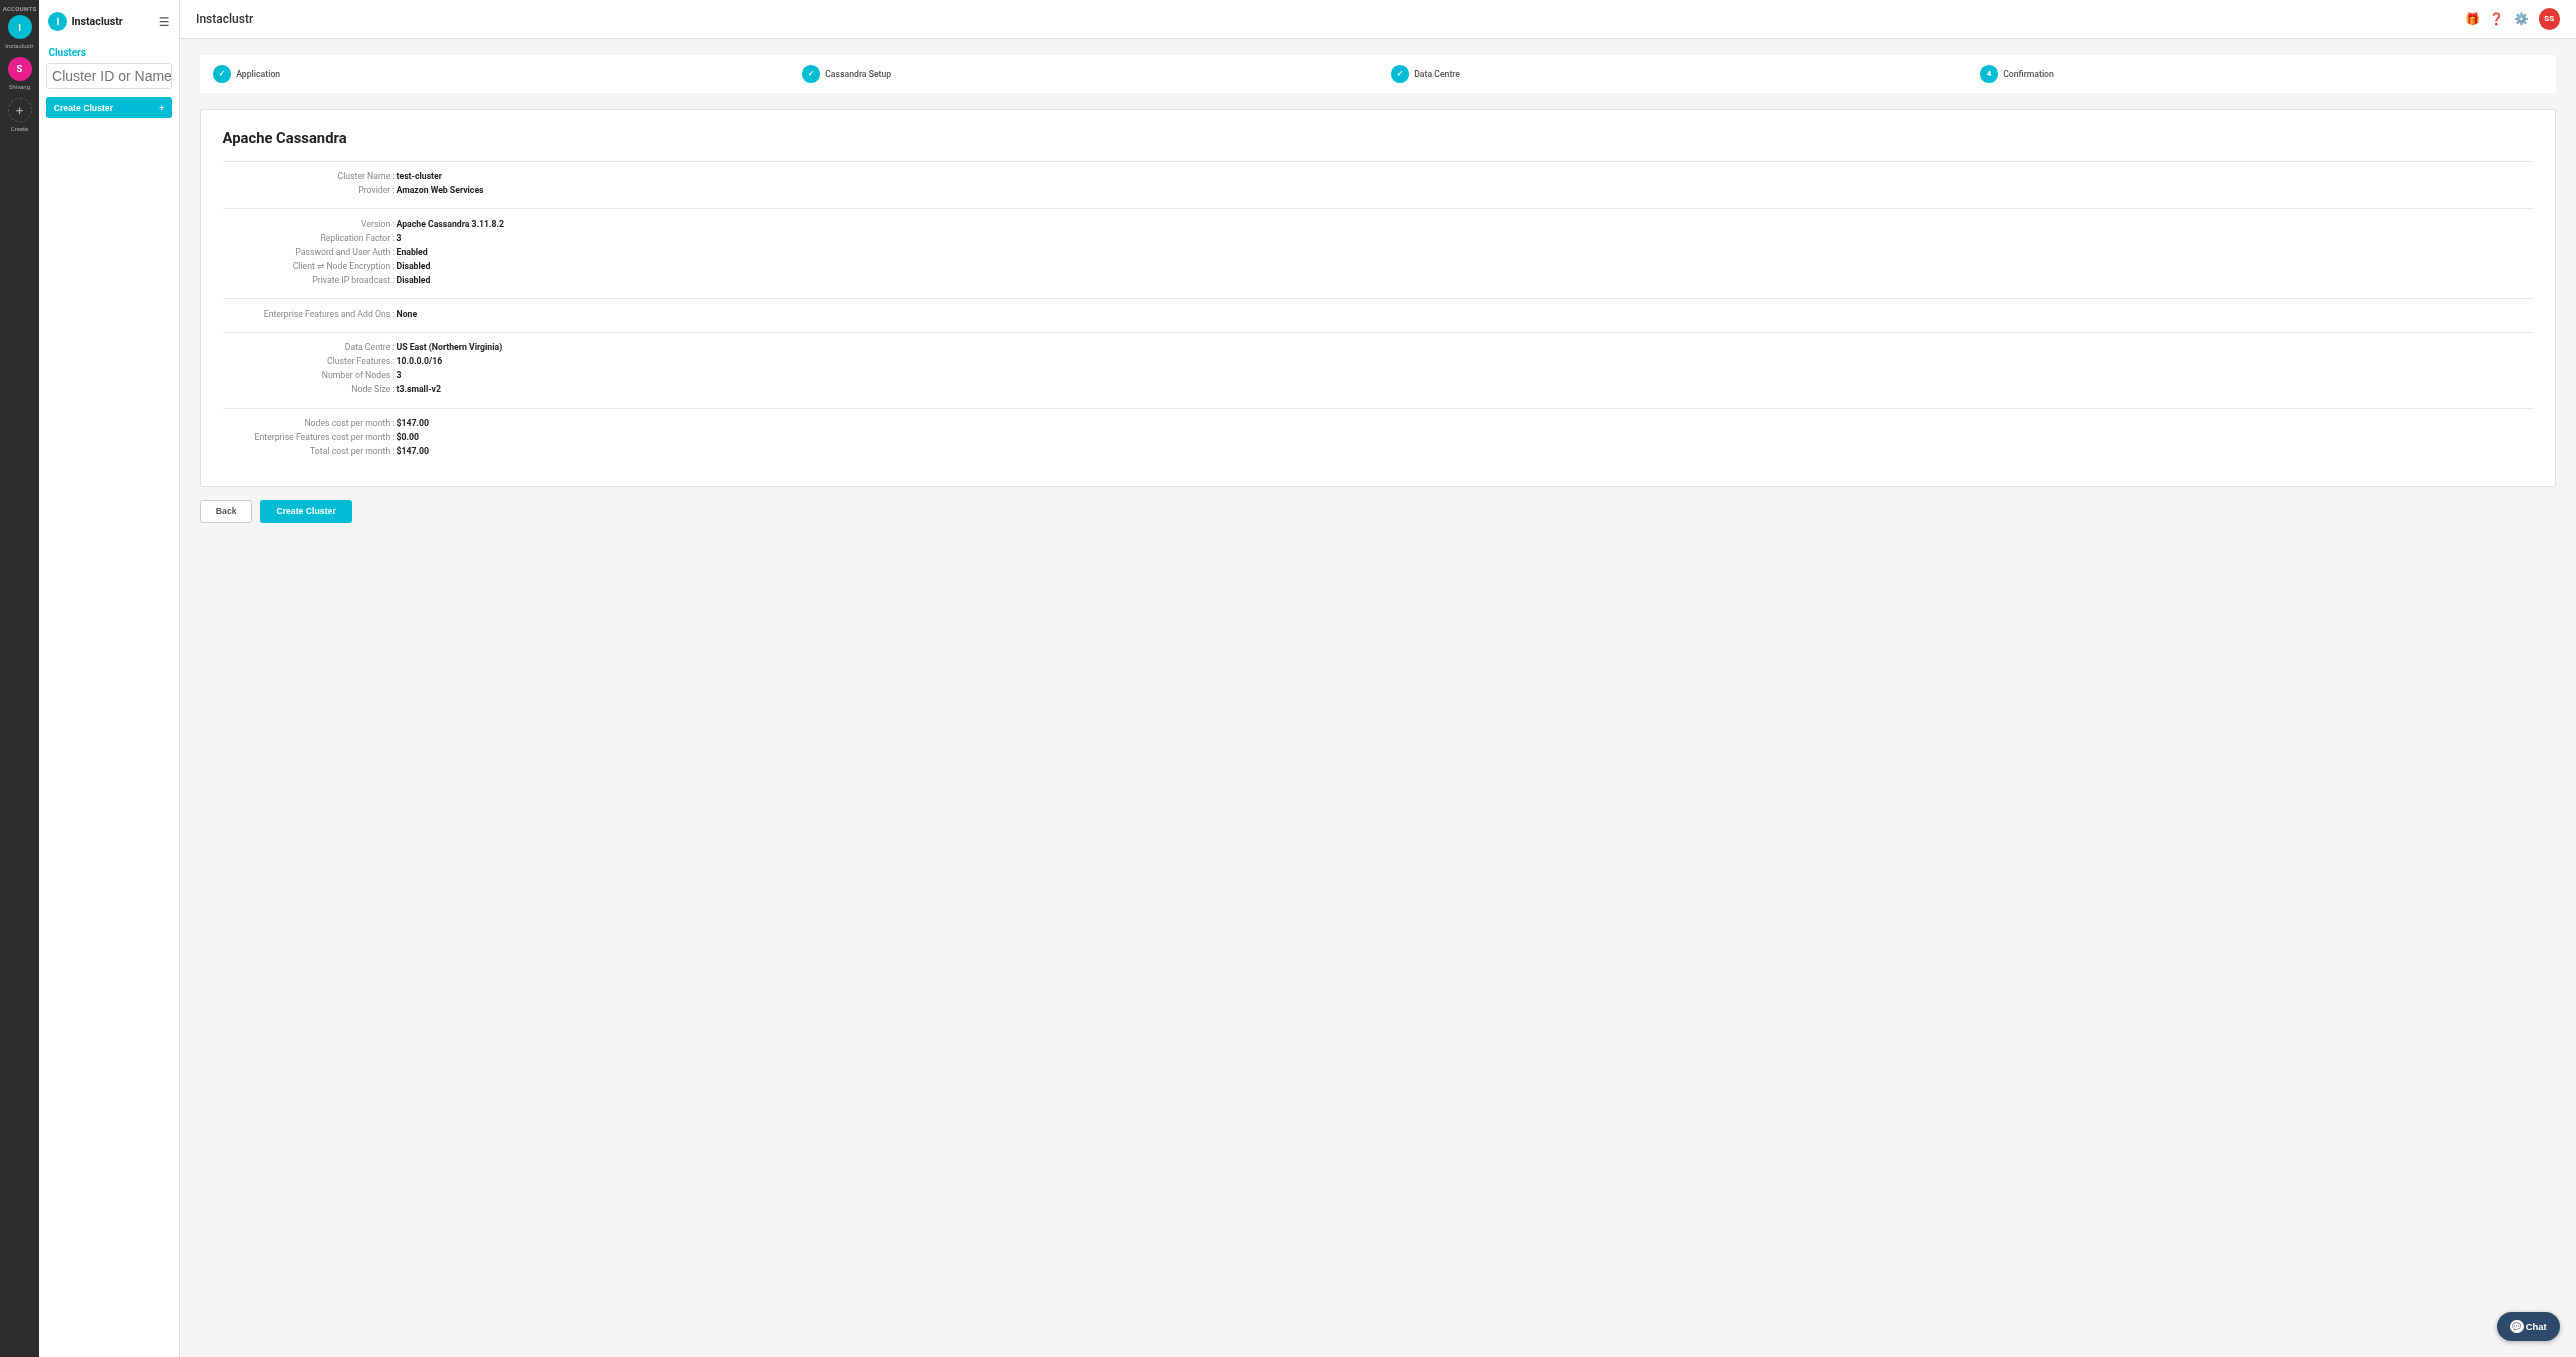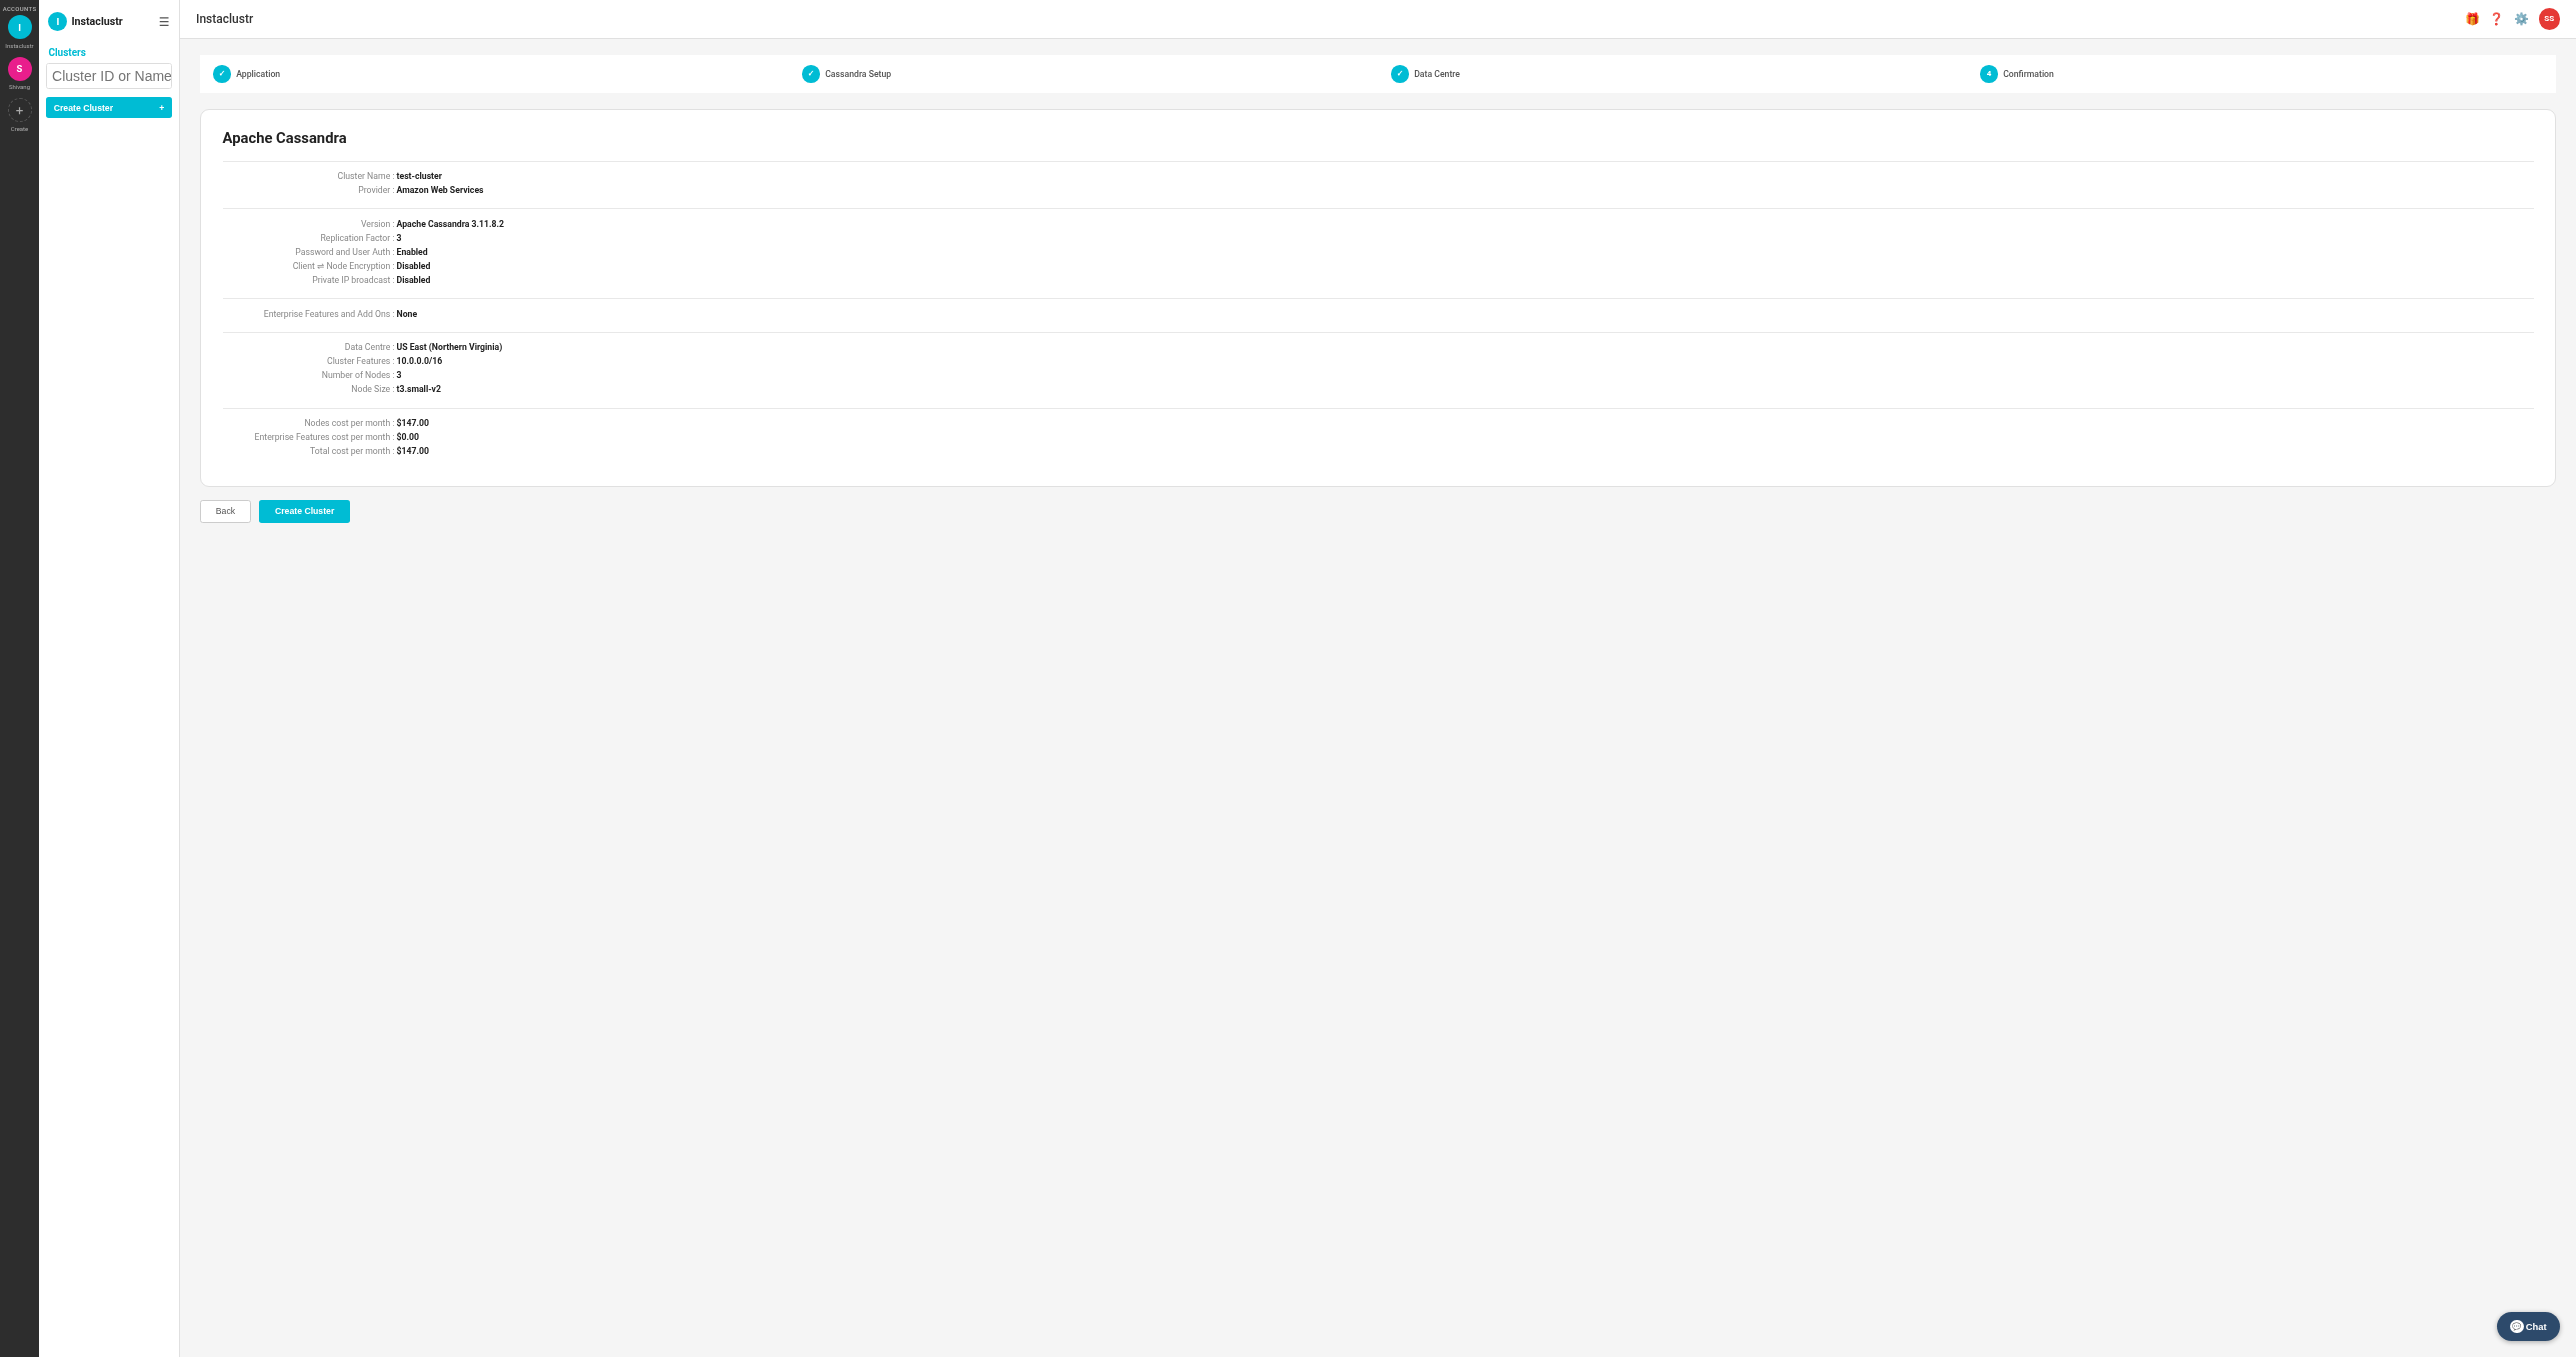--- a/index.html
+++ b/index.html
@@ -243,21 +243,21 @@
       color: #555;
       font-weight: 500;
     }
     .wizard-step:last-child .wizard-step-circle {
       background: #00bcd4;
     }
 
     
     .confirmation-card {
       background: #fff;
-      border-radius: 9px;
+      border-radius: 2px;
       border: 0.7px solid #e0e0e0;
       padding: 19px 21.5px 16px 21.5px;
       margin-bottom: 13.4px;
     }
     .confirmation-title {
       font-size: 14.8px;
       font-weight: 700;
       color: #222;
       margin-bottom: 13.4px;
     }
@@ -329,21 +329,21 @@
       gap: 8px;
     }
     .btn-back {
       padding: 5.4px 14.8px;
       border: 0.7px solid #ccc;
       border-radius: 2.7px;
       background: #fff;
       color: #555;
       font-size: 8.7px;
       cursor: pointer;
-      font-weight: 400;
+      font-weight: 700;
     }
     .btn-create {
       padding: 5.4px 16px;
       border: none;
       border-radius: 2.7px;
       background: #00bcd4;
       color: white;
       font-size: 8.7px;
       cursor: pointer;
       font-weight: 600;

